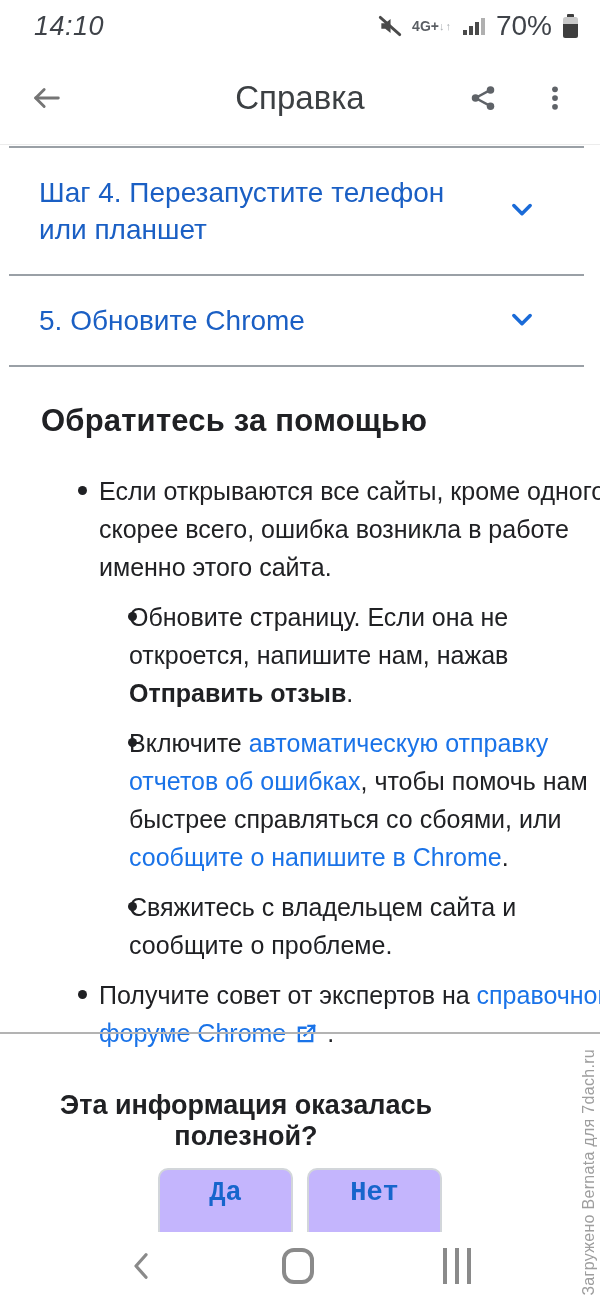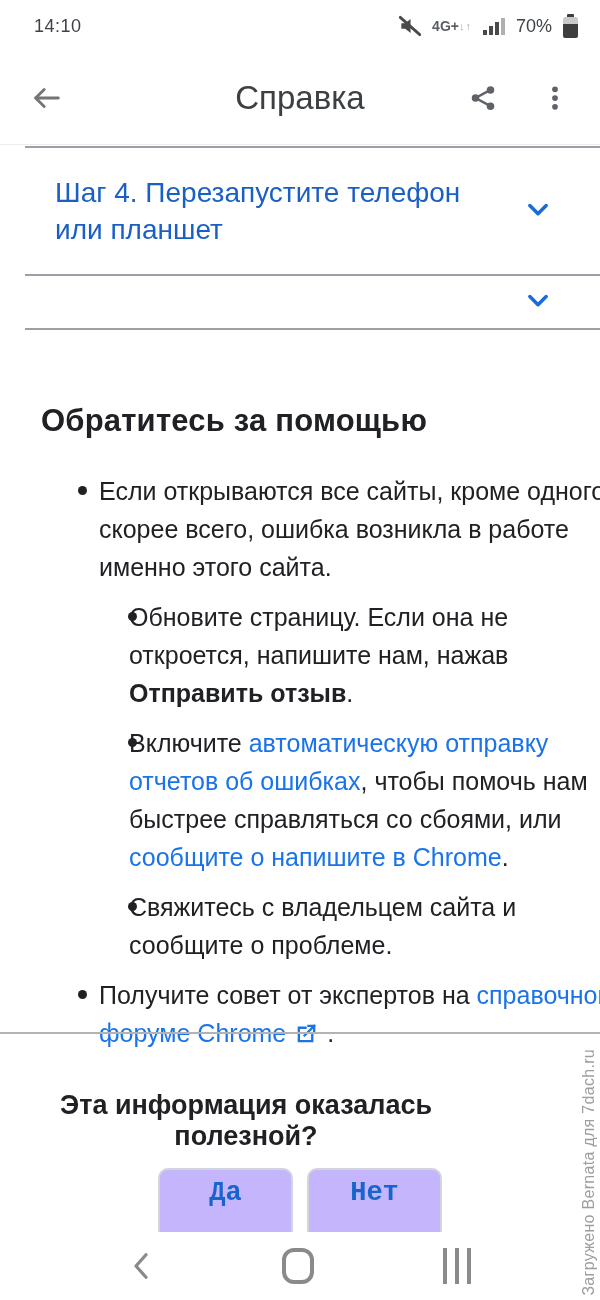--- a/index.html
+++ b/index.html
@@ -8,40 +8,40 @@
     font-family:"Liberation Sans", sans-serif;
     background:#ffffff; color:#202124;
     position:relative; overflow:hidden;
   }
   
   .status-bar {
     position:absolute; top:0; left:0; width:600px; height:52px;
     display:flex; align-items:center; justify-content:space-between;
     padding:0 20px 0 34px; color:#3c4043;
   }
-  .status-time { font-size:18px; color:#3f4349; letter-spacing:.5px; }
+  .status-time { font-size:27px; color:#3f4349; letter-spacing:.5px;font-style:italic; }
   .status-right { display:flex; align-items:center; gap:9px; }
   .net-stack { display:flex; flex-direction:row; align-items:center; line-height:1; }
   .net-stack .net-label { font-size:14px; font-weight:bold; color:#5a5e63; }
   .net-stack .net-arrows { font-size:11px; color:#a9adb2; letter-spacing:1px; }
-  .status-batt-text { font-size:18px; color:#3f4349; }
+  .status-batt-text { font-size:28px; color:#3f4349; }
   
   .app-bar {
     position:absolute; top:52px; left:0; width:600px; height:93px;
     display:flex; align-items:center; border-bottom:1px solid #ececec;
     padding:0 22px;
   }
   .app-title {
     position:absolute; left:0; right:0; text-align:center;
     font-size:33px; color:#3c4043; pointer-events:none;
   }
   .icon-btn { background:none; border:none; padding:8px; cursor:pointer; display:flex; align-items:center; justify-content:center; }
   .app-bar .spacer { flex:1; }
   
-  .sections { position:absolute; top:146px; left:25px; width:575px; border-top:2px solid #9aa0a6; }
+  .sections { position:absolute; top:146px; left:9px; width:575px; border-top:2px solid #9aa0a6; }
   .section-row {
     position:relative; border-bottom:2px solid #9aa0a6;
     padding:26px 135px 26px 30px; cursor:pointer; background:#fff;
   }
   .section-title { color:#1a5fc4; font-size:28px; line-height:37px; }
   .section-chevron { position:absolute; right:48px; top:50%; transform:translateY(-50%); }
   
   .help-heading {
     position:absolute; top:403px; left:41px;
     font-size:31px; font-weight:bold; color:#202124; letter-spacing:.2px;
@@ -155,20 +155,21 @@
 <div class="sections">
   <div class="section-row">
     <span class="section-title">Шаг 4. Перезапустите телефон или планшет</span>
     <span class="section-chevron">
       <svg width="28" height="28" viewBox="0 0 24 24" fill="none" stroke="#1a6bd8" stroke-width="3" stroke-linecap="round" stroke-linejoin="round">
           <path d="M5 9l7 7 7-7"></path>
         </svg>
     </span>
   </div>
   <div class="section-row">
+    <span class="section-title">5. Обновите Chrome</span>
     <span class="section-chevron">
       <svg width="28" height="28" viewBox="0 0 24 24" fill="none" stroke="#1a6bd8" stroke-width="3" stroke-linecap="round" stroke-linejoin="round">
           <path d="M5 9l7 7 7-7"></path>
         </svg>
     </span>
   </div>
 </div>
 
 <h1 class="help-heading">Обратитесь за помощью</h1>
 <div class="help-list">

